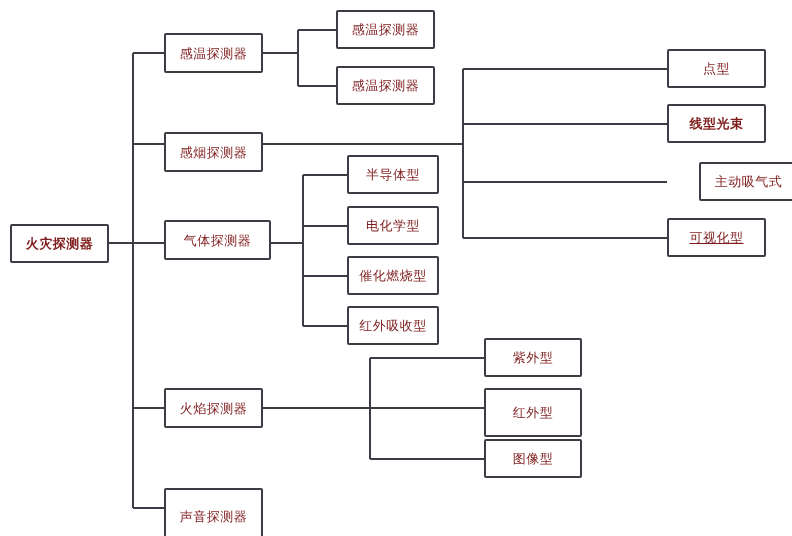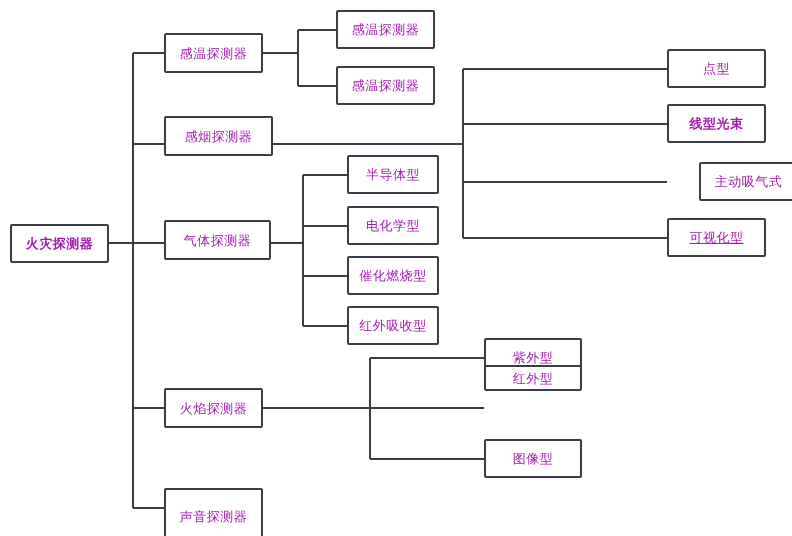--- a/index.html
+++ b/index.html
@@ -14,21 +14,21 @@
   #wires{position:absolute;left:0;top:0;width:792px;height:536px;}
   .node{
     position:absolute;
     box-sizing:border-box;
     background:#ffffff;
     border:2px solid #3c3c46;
     border-radius:2px;
     display:flex;
     align-items:center;
     justify-content:center;
-    color:#a21caf;
+    color:#7f1d1d;
     font-size:13px;
     line-height:1;
     letter-spacing:0.5px;
     white-space:nowrap;
     user-select:none;
   }
   .node.root{font-size:13px;font-weight:bold;}
 </style>
 </head>
 <body>
@@ -68,31 +68,31 @@
       <path d="M263 408 H370"></path>
       <path d="M370 358 V459"></path>
       <path d="M370 358 H484"></path>
       <path d="M370 408 H484"></path>
       <path d="M370 459 H484"></path>
     </g>
   </svg>
 
   <div class="node root" style="left: 10px; top: 224px; width: 99px; height: 39px;">火灾探测器</div>
   <div class="node" style="left: 164px; top: 33px; width: 99px; height: 40px;">感温探测器</div>
-  <div class="node" style="left: 164px; top: 116px; width: 109px; height: 40px;">感烟探测器</div>
+  <div class="node" style="left: 164px; top: 132px; width: 99px; height: 40px;">感烟探测器</div>
   <div class="node" style="left: 164px; top: 220px; width: 107px; height: 40px;">气体探测器</div>
   <div class="node" style="left: 164px; top: 388px; width: 99px; height: 40px;">火焰探测器</div>
   <div class="node" style="left: 164px; top: 488px; width: 99px; height: 57px;">声音探测器</div>
   <div class="node" style="left: 336px; top: 10px; width: 99px; height: 39px;">感温探测器</div>
   <div class="node" style="left: 336px; top: 66px; width: 99px; height: 39px;">感温探测器</div>
   <div class="node" style="left: 347px; top: 155px; width: 92px; height: 39px;">半导体型</div>
   <div class="node" style="left: 347px; top: 206px; width: 92px; height: 39px;">电化学型</div>
   <div class="node" style="left: 347px; top: 256px; width: 92px; height: 39px;">催化燃烧型</div>
   <div class="node" style="left: 347px; top: 306px; width: 92px; height: 39px;">红外吸收型</div>
   <div class="node" style="left: 484px; top: 338px; width: 98px; height: 39px;">紫外型</div>
-  <div class="node" style="left: 484px; top: 365px; width: 98px; height: 26px;">红外型</div>
+  <div class="node" style="left: 484px; top: 388px; width: 98px; height: 49px;">红外型</div>
   <div class="node" style="left: 484px; top: 439px; width: 98px; height: 39px;">图像型</div>
   <div class="node" style="left: 667px; top: 49px; width: 99px; height: 39px;">点型</div>
   <div class="node" style="left: 667px; top: 104px; width: 99px; height: 39px; font-weight: bold;">线型光束</div>
   <div class="node" style="left: 667px; top: 162px; width: 99px; height: 39px; margin-left: 32px;">主动吸气式</div>
   <div class="node" style="left: 667px; top: 218px; width: 99px; height: 39px; text-decoration: underline;">可视化型</div>
 
 </div>
 
 </body></html>

